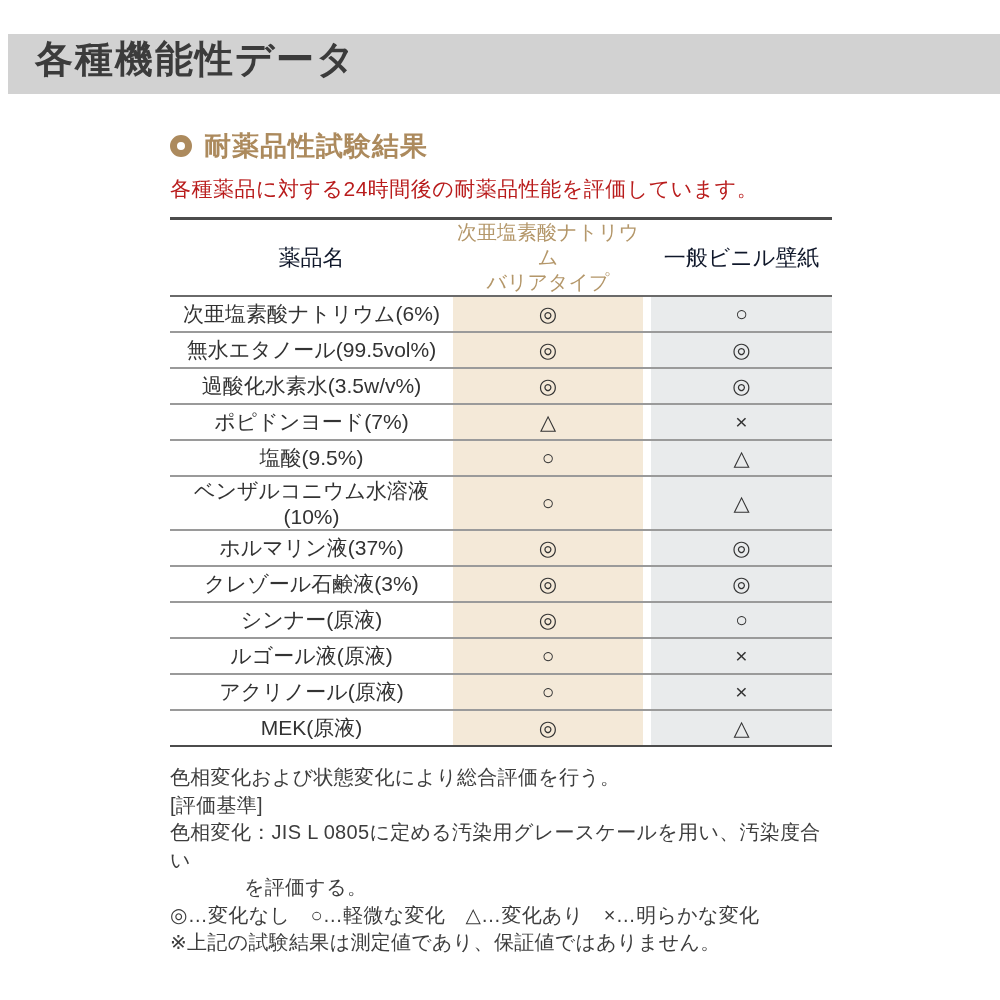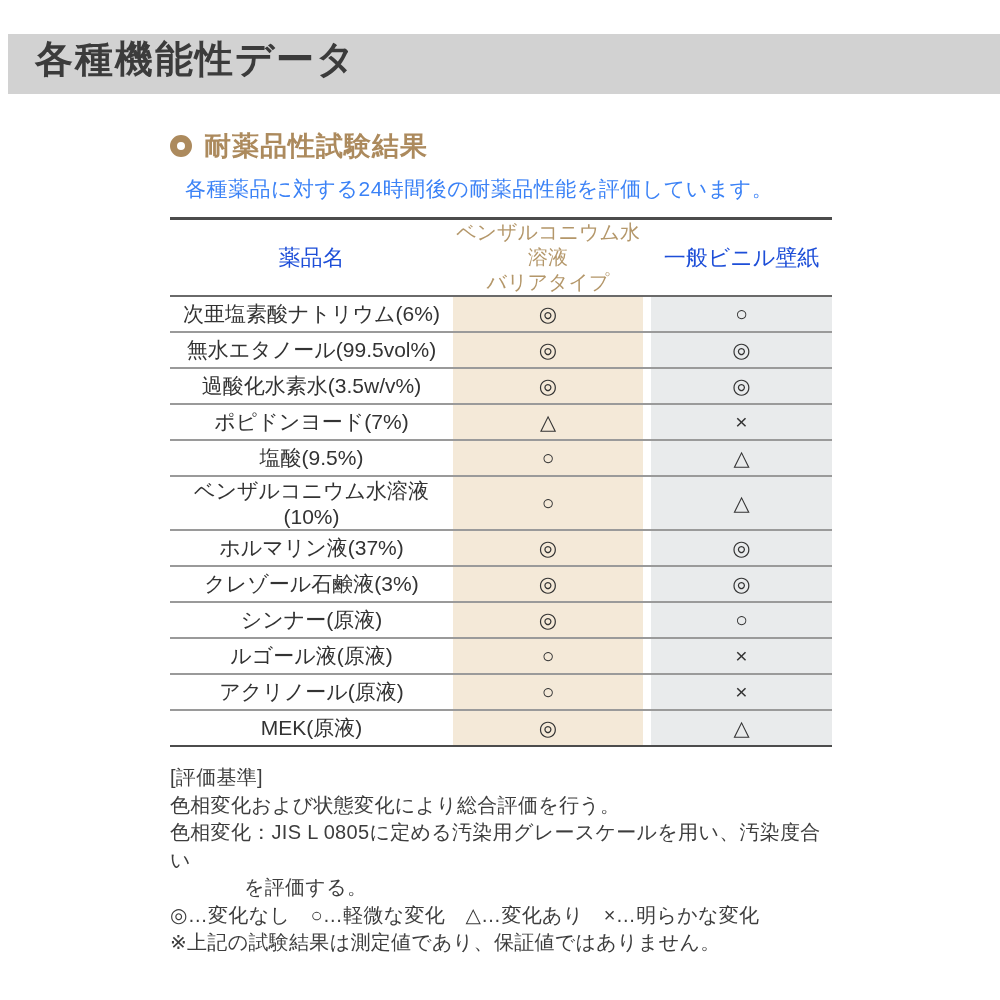--- a/index.html
+++ b/index.html
@@ -33,37 +33,37 @@
   .content{position:absolute;left:170px;top:130px;width:662px}
   .section-head{display:flex;align-items:center;gap:12px;height:32px}
   .ring{
     width:22px;height:22px;border:7px solid var(--gold);border-radius:50%;
     flex:0 0 auto;
   }
   .section-title{
     font-size:27px;font-weight:bold;color:var(--gold);letter-spacing:1px;
   }
   .section-desc{
-    margin-top:13px;font-size:21px;color:#3b82f6;letter-spacing:0.5px;margin-left:15px;
+    margin-top:13px;font-size:21px;color:#b91c1c;letter-spacing:0.5px;
   }
   
   table.results{
     margin-top:14px;width:662px;border-collapse:collapse;table-layout:fixed;
     border-top:3px solid var(--line-dark);
     border-bottom:2px solid var(--line-dark);
   }
   col.c-name{width:283px}
   col.c-film{width:190px}
   col.c-gap{width:8px}
   col.c-vinyl{width:181px}
   table.results th{
     height:56px;background:#fff;font-weight:normal;vertical-align:middle;
     border-bottom:2px solid var(--line-mid);
   }
-  th.h-name,th.h-vinyl{font-size:22px;color:#1d4ed8}
+  th.h-name,th.h-vinyl{font-size:22px;color:#0f172a}
   th.h-film{color:#b4976a;font-size:20px;line-height:1.25;font-weight:normal}
   table.results td{
     height:36px;text-align:center;vertical-align:middle;
     border-bottom:2px solid var(--line-light);
     font-size:21px;color:#333;
   }
   table.results tr:last-child td{border-bottom:none}
   td.cell-film{background:var(--film-bg)}
   td.cell-gap{background:#fff;padding:0}
   td.cell-vinyl{background:var(--vinyl-bg)}
@@ -93,21 +93,21 @@
     <colgroup>
       <col class="c-name">
         <col class="c-film">
         <col class="c-gap">
         <col class="c-vinyl">
     </colgroup>
     <thead>
       <tr>
         <th class="h-name">薬品名</th>
         <th class="h-film">
-          <div>ベンザルコニウム水溶液</div>
+          <div>次亜塩素酸ナトリウム</div>
           <div>バリアタイプ</div>
         </th>
         <th></th>
         <th class="h-vinyl">一般ビニル壁紙</th>
       </tr>
     </thead>
     <tbody id="table-body">
   <tr>
     <td class="cell-name">次亜塩素酸ナトリウム(6%)</td>
     <td class="cell-film">◎</td>
@@ -191,24 +191,24 @@
     <td class="cell-film">◎</td>
     <td class="cell-gap"></td>
     <td class="cell-vinyl">△</td>
   </tr>
 </tbody>
   </table>
 
   <div class="notes" id="notes">
 
 
+  <div class="note-line">色相変化および状態変化により総合評価を行う。</div>
+
   <div class="note-line">[評価基準]</div>
 
-  <div class="note-line">色相変化および状態変化により総合評価を行う。</div>
-
   <div class="note-line">色相変化：JIS L 0805に定める汚染用グレースケールを用い、汚染度合い</div>
 
   <div class="note-line indent">を評価する。</div>
 
 
   <div class="note-line">◎…変化なし　○…軽微な変化　△…変化あり　×…明らかな変化</div>
 
   <div class="note-line">※上記の試験結果は測定値であり、保証値ではありません。</div>
 
 </div>

